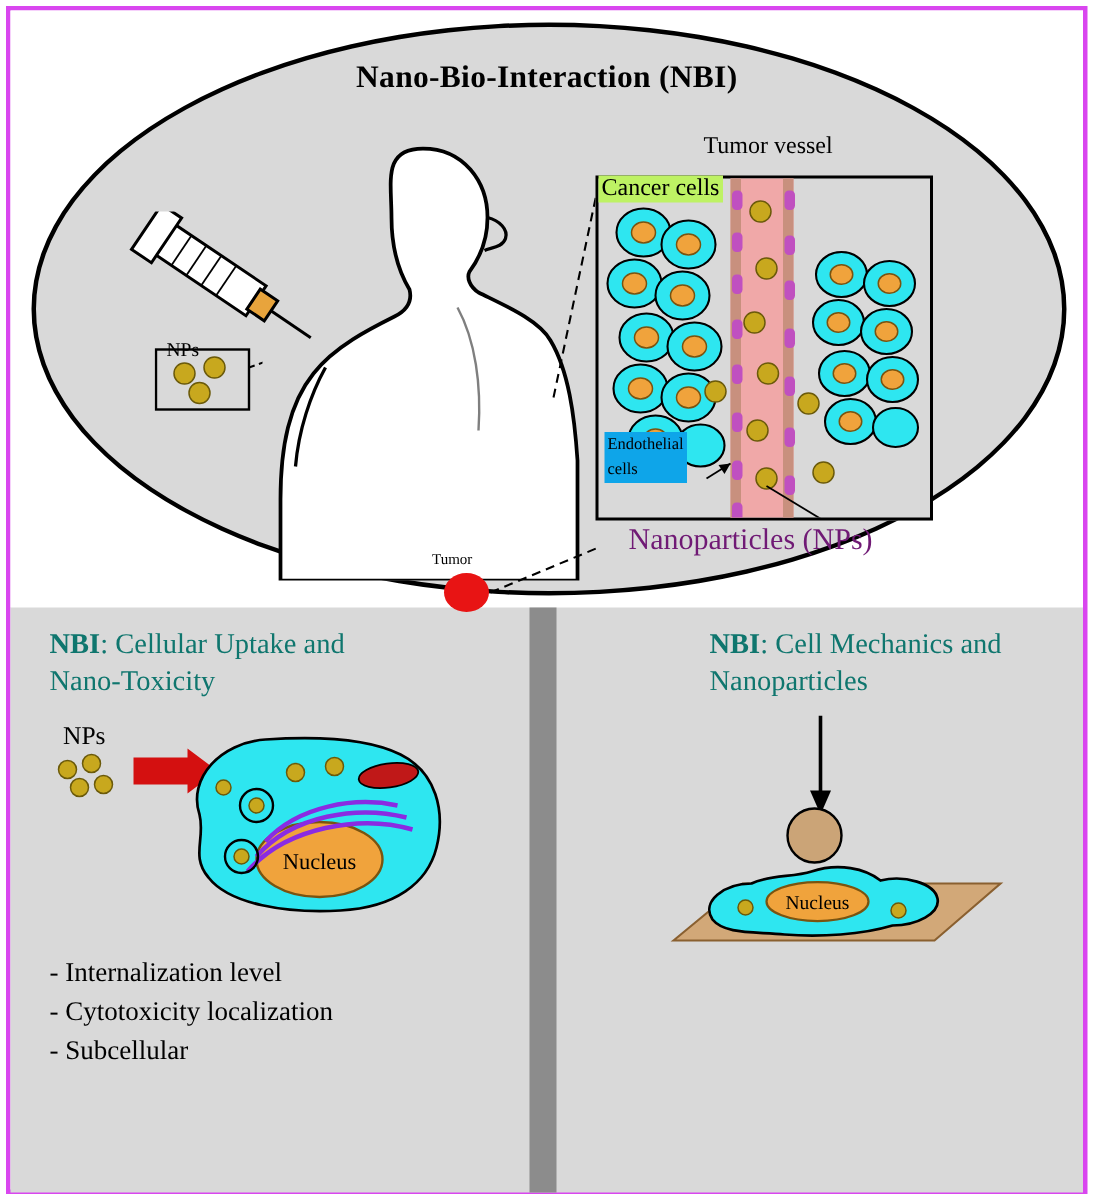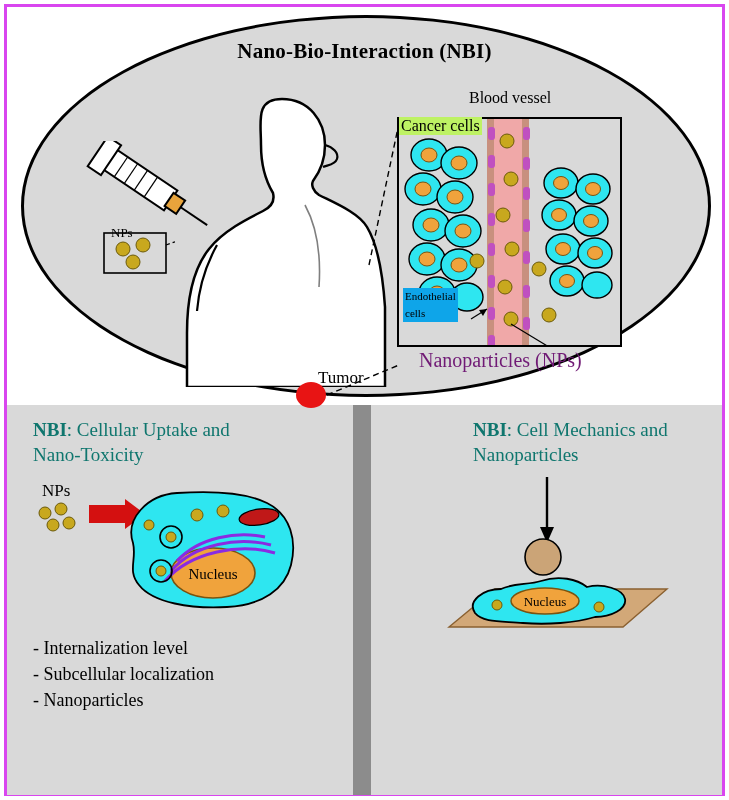--- a/index.html
+++ b/index.html
@@ -140,22 +140,21 @@
   .lbl-nps-small {
     position: absolute;
     left: 104px;
     top: 218px;
     font-size: 13px;
   }
   .lbl-tumor {
     position: absolute;
     left: 281px;
     top: 361px;
-    font-size: 17px;
-    margin-left: 30px;
+    font-size: 10px;
   }
   
   .sec-title {
     position: absolute;
     font-size: 19px;
     line-height: 25px;
     color: #0f766e;
   }
   .sec-title b { font-weight: bold; }
   .left-title { left: 26px; top: 410px; width: 300px; }
@@ -325,21 +324,21 @@
           <circle cx="150" cy="196" r="7"></circle>
         </g>
 
         <line x1="112" y1="205" x2="150" y2="228" stroke="#000" stroke-width="1.2"></line>
 
         <line x1="72" y1="200" x2="88" y2="190" stroke="#000" stroke-width="1.2"></line>
         <polygon points="88,190 80,191 84,197" fill="#000"></polygon>
       </svg>
     </div>
 
-    <div class="lbl-blood-vessel">Blood vessel</div>
+    <div class="lbl-blood-vessel">Tumor vessel</div>
     <div class="lbl-cancer-cells">Cancer cells</div>
     <div class="lbl-endothelial">
       <span>Endothelial</span><br>
       <span>cells</span>
     </div>
     <div class="lbl-nanoparticles">Nanoparticles (NPs)</div>
 
     <div class="sec-title left-title">
       <b>NBI</b><span>: Cellular Uptake and</span><br>
       <span>Nano-Toxicity</span>
@@ -376,22 +375,22 @@
       <circle cx="56" cy="52" r="5" fill="#c8a81e" stroke="#6b5a0a" stroke-width="1"></circle>
       <circle cx="46" cy="86" r="11" fill="none" stroke="#000" stroke-width="1.6"></circle>
       <circle cx="46" cy="86" r="5" fill="#c8a81e" stroke="#6b5a0a" stroke-width="1"></circle>
       <circle cx="82" cy="30" r="6" fill="#c8a81e" stroke="#6b5a0a" stroke-width="1"></circle>
       <circle cx="108" cy="26" r="6" fill="#c8a81e" stroke="#6b5a0a" stroke-width="1"></circle>
       <circle cx="34" cy="40" r="5" fill="#c8a81e" stroke="#6b5a0a" stroke-width="1"></circle>
     </svg>
 
     <div class="bullets left-bullets">
       <div>- Internalization level</div>
-      <div>- Subcellular localization</div>
-      <div>- Nanoparticles</div>
+      <div>- Cytotoxicity localization</div>
+      <div>- Subcellular</div>
     </div>
 
     <div class="sec-title right-title">
       <b>NBI</b><span>: Cell Mechanics and</span><br>
       <span>Nanoparticles</span>
     </div>
 
     <svg class="abs" style="left:520px; top:470px;" width="40" height="72">
       <line x1="20" y1="0" x2="20" y2="56" stroke="#000" stroke-width="2.4"></line>
       <polygon points="20,66 13,50 27,50" fill="#000"></polygon>

